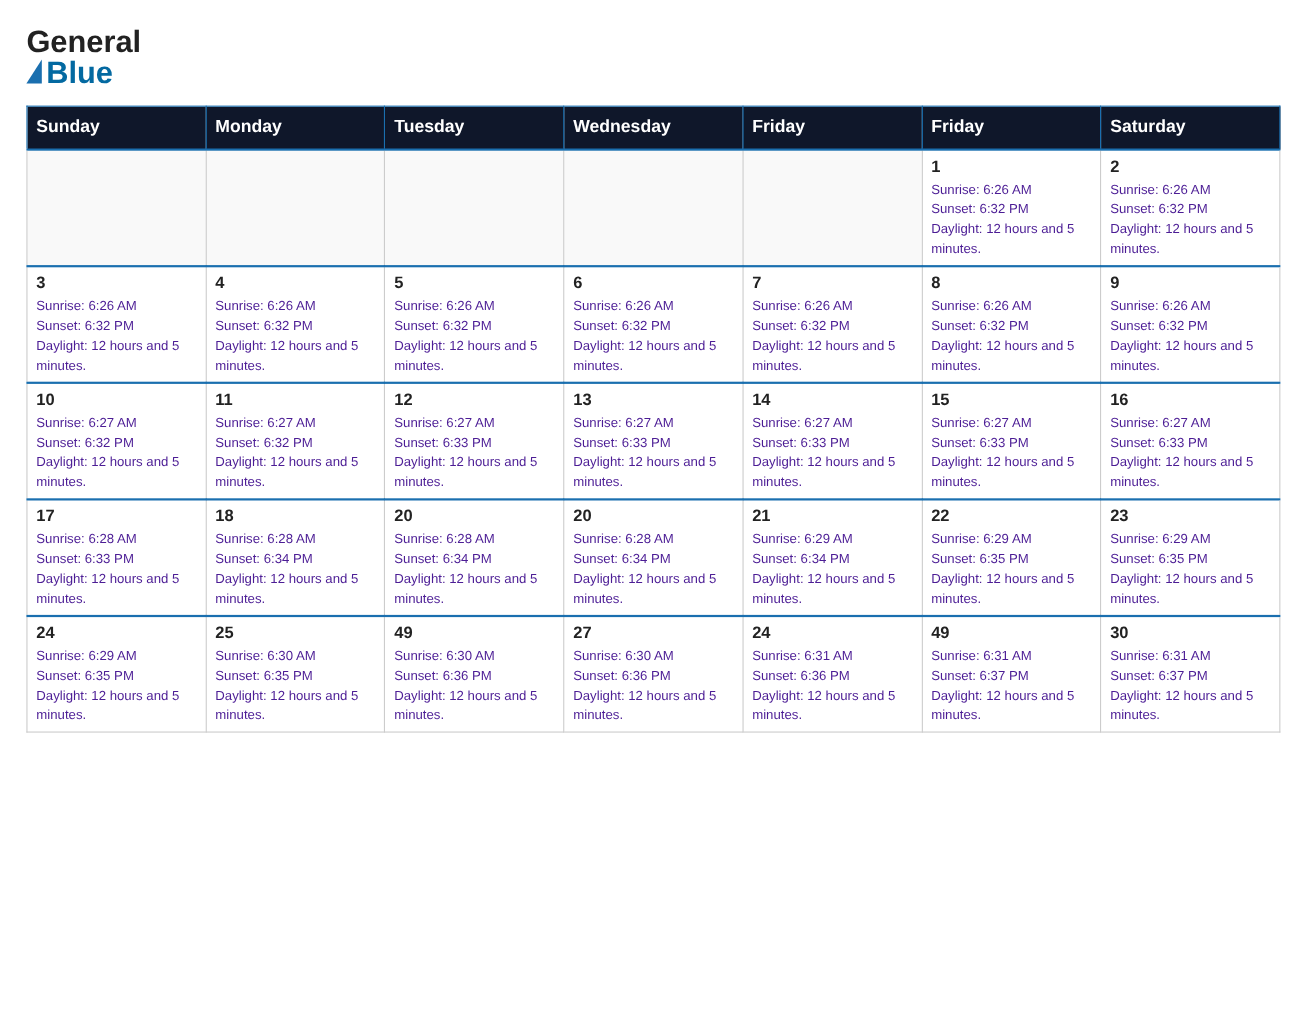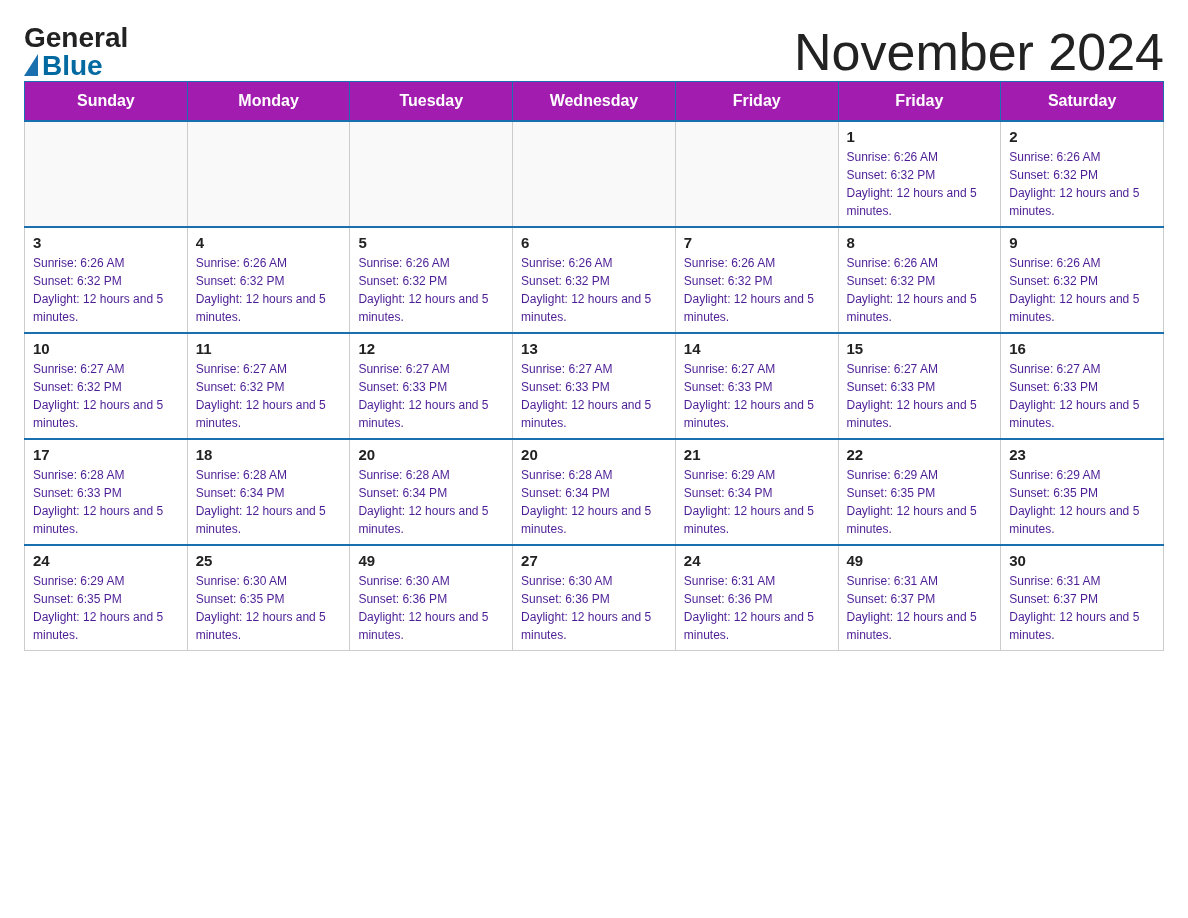--- a/index.html
+++ b/index.html
@@ -6,21 +6,22 @@
     body {
       font-family: Arial, sans-serif;
       background: #fff;
       padding: 24px;
       width: 1188px;
       min-height: 918px;
     }
     .header {
       display: flex;
       justify-content: space-between;
-      align-items: flex-start;
+      align-items: flex-end;
+      margin-bottom: 16px;
     }
     .logo {
       display: flex;
       flex-direction: column;
       align-items: flex-start;
     }
     .logo-general {
       font-size: 28px;
       font-weight: bold;
       color: #222;
@@ -56,26 +57,26 @@
       font-size: 22px;
       font-weight: 400;
       color: #444;
       margin-top: 4px;
     }
     .calendar {
       width: 100%;
       border-collapse: collapse;
     }
     .calendar thead tr th {
-      background-color: #a21caf;
+      background-color: #0f172a;
       color: #fff;
       font-size: 16px;
       font-weight: 600;
       padding: 10px 8px;
-      text-align: center;
+      text-align: left;
       border: 1px solid #1a6faf;
     }
     .calendar tbody tr td {
       vertical-align: top;
       border: 1px solid #ccc;
       padding: 6px 8px;
       width: 14.28%;
       min-height: 100px;
     }
     .calendar tbody tr {
@@ -102,21 +103,20 @@
 
 <div class="header">
   <div class="logo">
     <span class="logo-general">General</span>
     <span class="logo-blue">
       <span class="logo-triangle"></span>
       <span>Blue</span>
     </span>
   </div>
   <div class="title-block">
-    <h1>November 2024</h1>
   </div>
 </div>
 
 <table class="calendar">
   <thead>
     <tr>
     <th>Sunday</th>
         <th>Monday</th>
         <th>Tuesday</th>
         <th>Wednesday</th>

